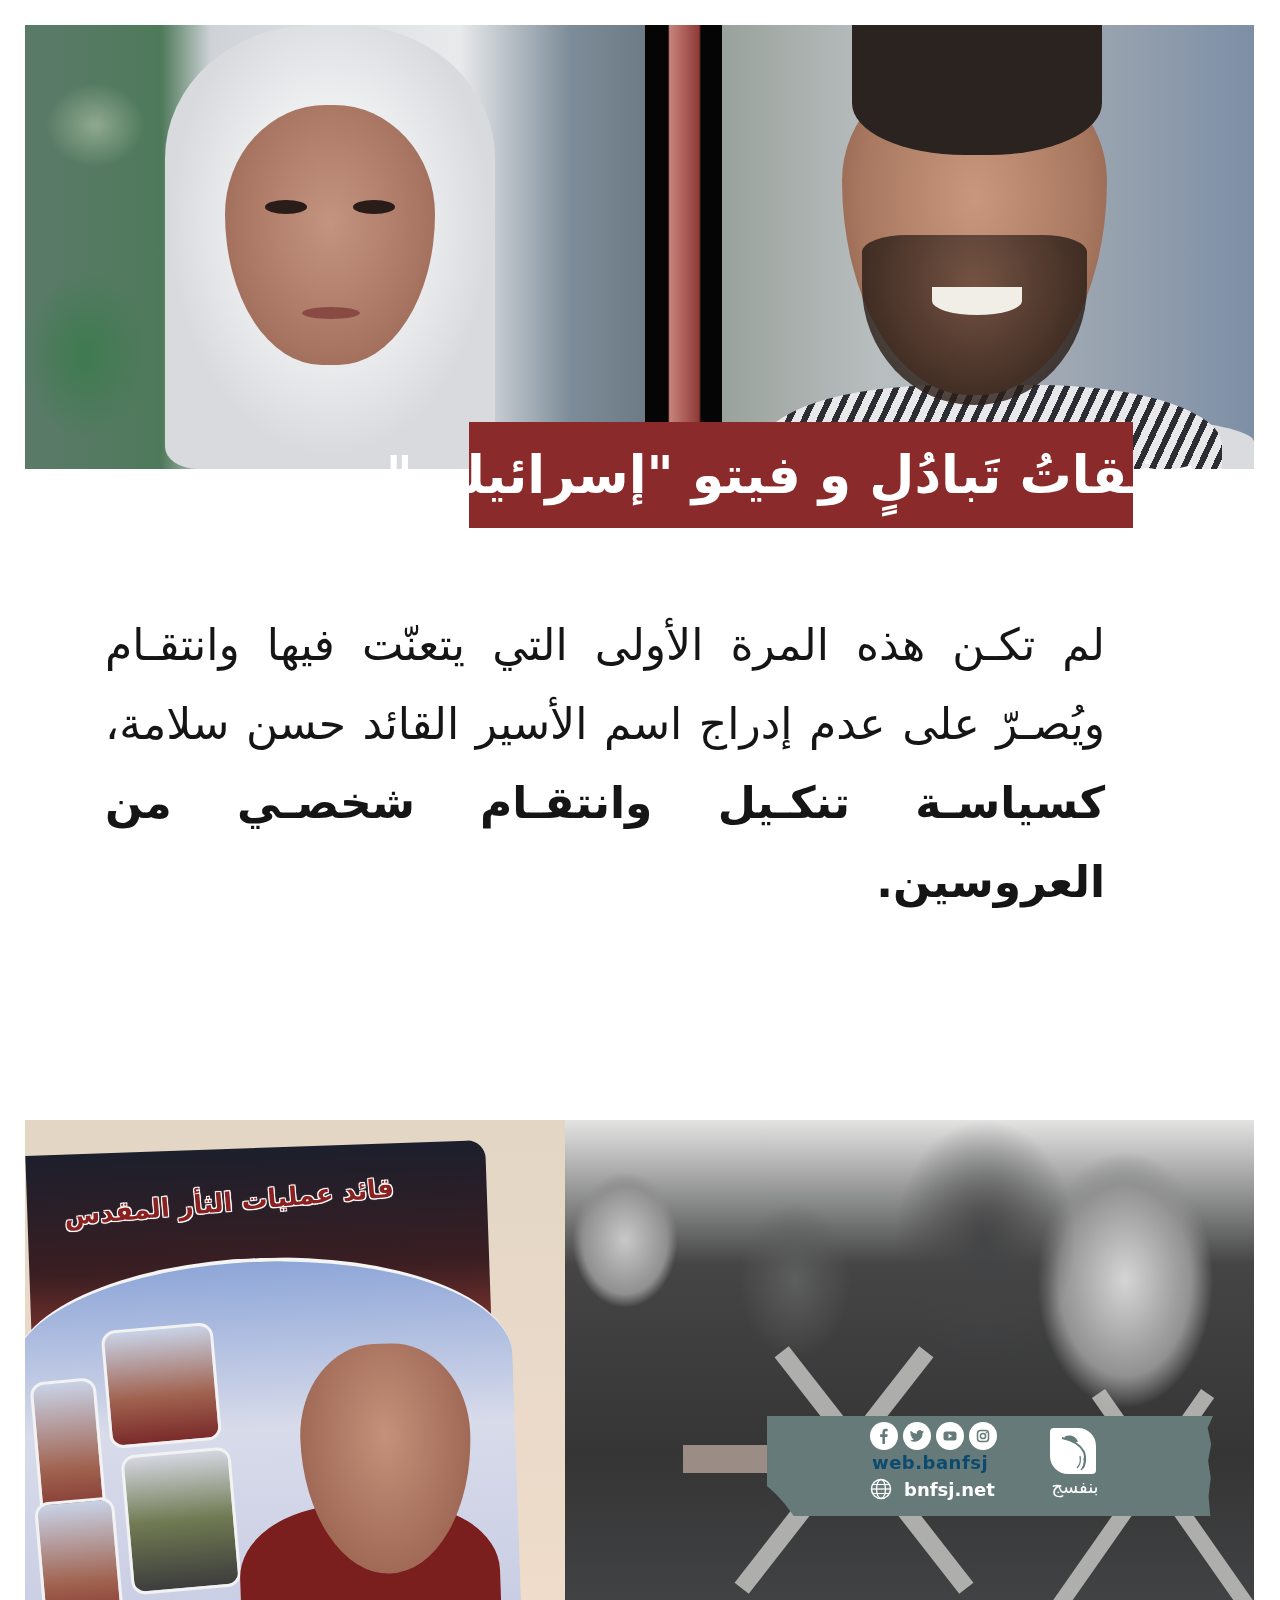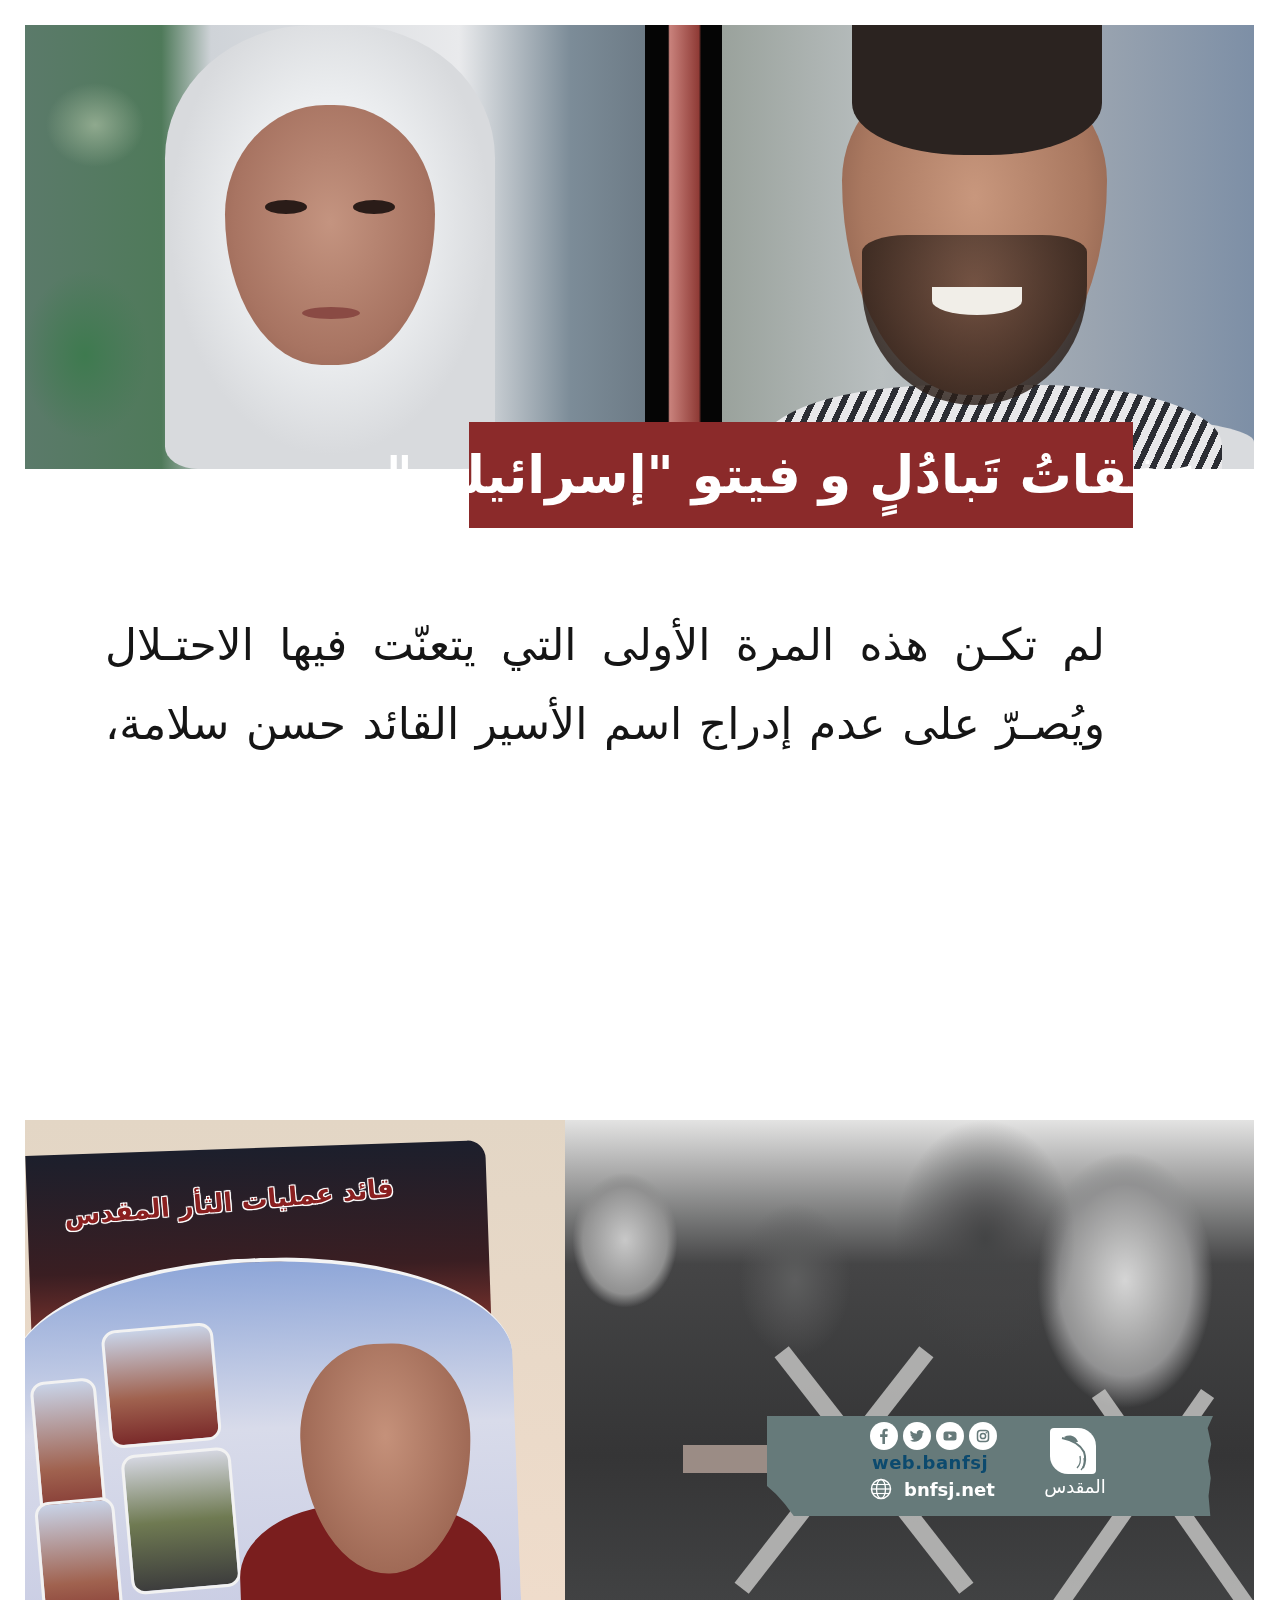--- a/index.html
+++ b/index.html
@@ -214,22 +214,23 @@
     <div class="right-beard"></div>
     <div class="right-smile"></div>
   </div>
 </div>
 
 <div class="title-banner">
   <span class="title-text">صَفقاتُ تَبادُلٍ و فيتو "إسرائيلي"</span>
 </div>
 
 <div class="body-text">
-  <span class="para-line">لم تكـن هذه المرة الأولى التي يتعنّت فيها الاحتـلال</span>
+  <span class="para-line">لم تكـن هذه المرة الأولى التي يتعنّت فيها وانتقـام</span>
   <span class="para-line">ويُصـرّ على عدم إدراج اسم الأسير القائد حسن سلامة،</span>
+  <span class="para-line bold-line">كسياسـة تنكـيل وانتقـام شخصـي من العروسين.</span>
 </div>
 
 <div class="bottom-photo">
   <div class="poster-bg"></div>
   <div class="poster">
     <div class="poster-arc"></div>
     <div class="poster-thumb t1"></div>
     <div class="poster-thumb t2"></div>
     <div class="poster-thumb t3"></div>
     <div class="poster-thumb t4"></div>
@@ -288,13 +289,13 @@
 </div>
 
 <div class="brand-logo">
   <svg viewBox="0 0 46 46">
     <path d="M12 10 C22 12, 30 16, 34 24 C36 30, 35 36, 33 40" fill="none" stroke="#667a7a" stroke-width="2"></path>
     <path d="M14 9 C20 6, 26 8, 28 14 C22 14, 17 12, 14 9 Z" fill="#667a7a"></path>
     <path d="M30 28 C31 33, 30 37, 27 40" fill="none" stroke="#667a7a" stroke-width="1.3"></path>
     <path d="M34 30 C35 35, 34 39, 31 42" fill="none" stroke="#667a7a" stroke-width="1.3"></path>
   </svg>
 </div>
-<div class="brand-name">المقدس</div>
+<div class="brand-name">بنفسج</div>
 
 </body></html>

